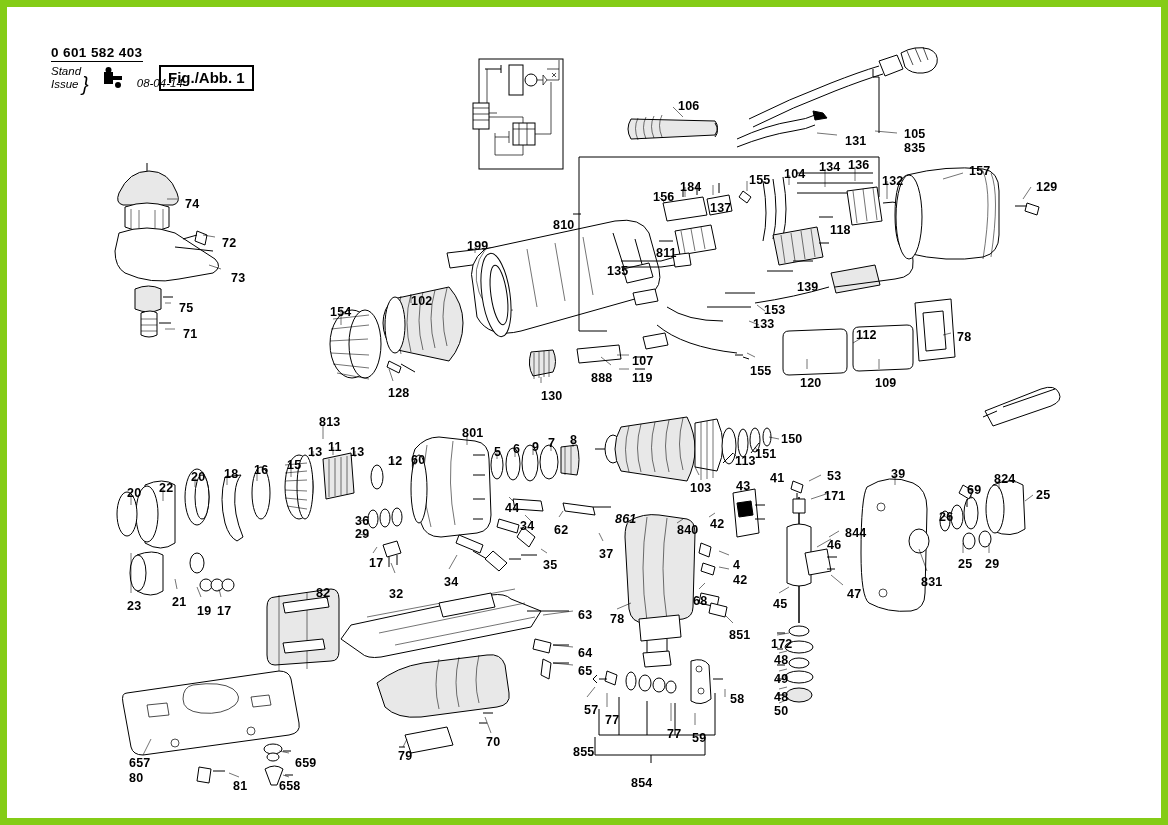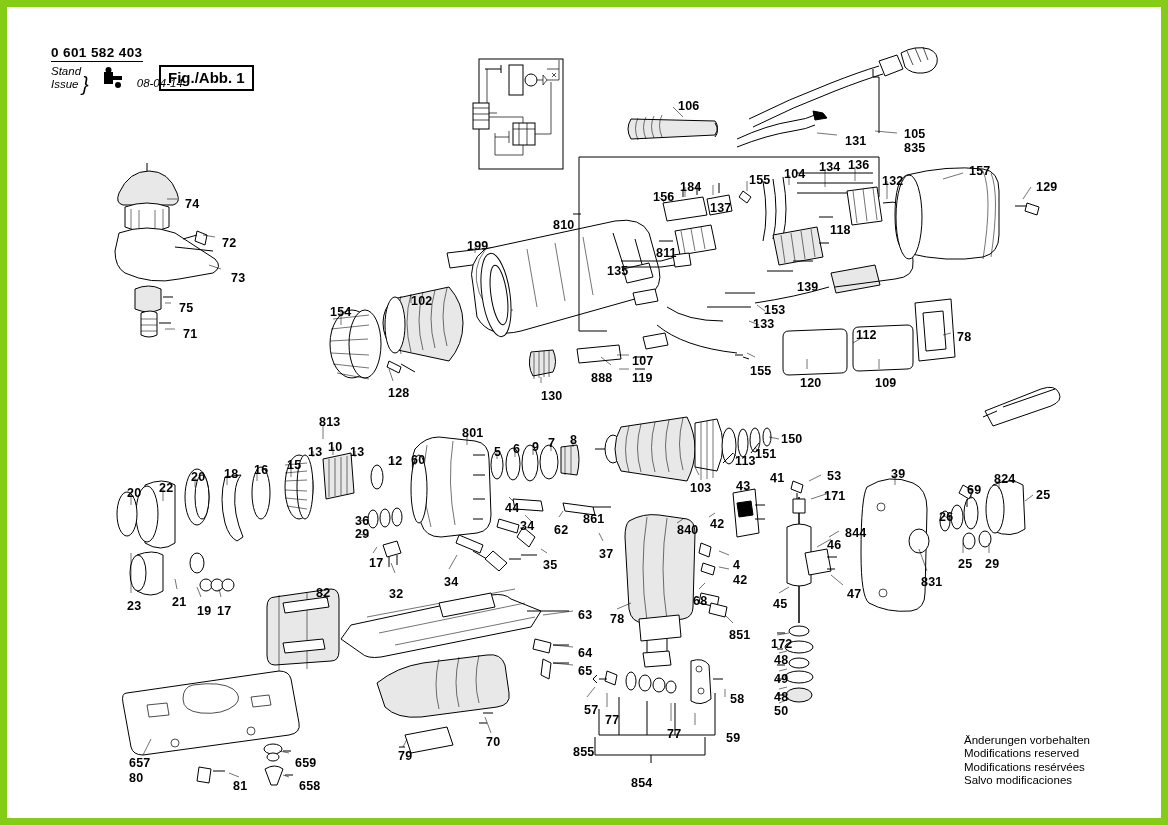--- a/index.html
+++ b/index.html
@@ -109,26 +109,20 @@
           <circle class="fillw" cx="17.5" cy="5" r="3"></circle>
           <circle class="fillw" cx="27" cy="20" r="3"></circle>
         </svg>
       </div>
       <div class="date">08-04-14</div>
     </div>
   </div>
 
   <div class="figbox">Fig./Abb. 1</div>
 
-  <div class="notes">
-    <div>Änderungen vorbehalten</div>
-    <div>Modifications reserved</div>
-    <div>Modifications resérvées</div>
-    <div>Salvo modificaciones</div>
-  </div>
 
   <svg id="art" width="1168" height="825" viewBox="0 0 1168 825">
 
     <g>
       <rect class="ln" x="472" y="52" width="84" height="110"></rect>
       <path class="ln" d="M478 62 h16 M494 62 v-4 M494 66 v-4"></path>
       <path class="thin" d="M480 62 v44 M480 106 h10"></path>
       <rect class="fillw" x="466" y="96" width="16" height="26"></rect>
       <path class="thin" d="M466 101 h16 M466 107 h16 M466 113 h16"></path>
       <rect class="fillw" x="502" y="58" width="14" height="30"></rect>
@@ -492,21 +486,21 @@
       <div class="cal" style="left: 849px; top: 321px;">112</div>
       <div class="cal" style="left: 950px; top: 323px;">78</div>
       <div class="cal" style="left: 793px; top: 369px;">120</div>
       <div class="cal" style="left: 868px; top: 369px;">109</div>
       <div class="cal" style="left: 671px; top: 92px;">106</div>
       <div class="cal" style="left: 838px; top: 127px;">131</div>
       <div class="cal" style="left: 897px; top: 120px;">105</div>
       <div class="cal" style="left: 897px; top: 134px;">835</div>
       <div class="cal" style="left: 312px; top: 408px;">813</div>
       <div class="cal" style="left: 301px; top: 438px;">13</div>
-      <div class="cal" style="left: 321px; top: 433px;">10</div>
+      <div class="cal" style="left: 321px; top: 433px;">11</div>
       <div class="cal" style="left: 343px; top: 438px;">13</div>
       <div class="cal" style="left: 381px; top: 447px;">12</div>
       <div class="cal" style="left: 404px; top: 446px;">60</div>
       <div class="cal" style="left: 455px; top: 419px;">801</div>
       <div class="cal" style="left: 487px; top: 438px;">5</div>
       <div class="cal" style="left: 506px; top: 435px;">6</div>
       <div class="cal" style="left: 525px; top: 433px;">9</div>
       <div class="cal" style="left: 541px; top: 429px;">7</div>
       <div class="cal" style="left: 563px; top: 426px;">8</div>
       <div class="cal" style="left: 683px; top: 474px;">103</div>
@@ -526,21 +520,21 @@
       <div class="cal" style="left: 348px; top: 507px;">36</div>
       <div class="cal" style="left: 348px; top: 520px;">29</div>
       <div class="cal" style="left: 362px; top: 549px;">17</div>
       <div class="cal" style="left: 382px; top: 571px; margin-top: 9px;">32</div>
       <div class="cal" style="left: 437px; top: 568px;">34</div>
       <div class="cal" style="left: 536px; top: 551px;">35</div>
       <div class="cal" style="left: 592px; top: 540px;">37</div>
       <div class="cal" style="left: 498px; top: 494px;">44</div>
       <div class="cal" style="left: 513px; top: 512px;">34</div>
       <div class="cal" style="left: 547px; top: 516px;">62</div>
-      <div class="cal" style="left: 576px; top: 505px;">861</div>
+      <div class="cal" style="left: 608px; top: 505px; font-style: italic;">861</div>
       <div class="cal" style="left: 670px; top: 516px;">840</div>
       <div class="cal" style="left: 703px; top: 510px;">42</div>
       <div class="cal" style="left: 729px; top: 472px;">43</div>
       <div class="cal" style="left: 763px; top: 464px;">41</div>
       <div class="cal" style="left: 820px; top: 462px;">53</div>
       <div class="cal" style="left: 817px; top: 482px;">171</div>
       <div class="cal" style="left: 838px; top: 519px;">844</div>
       <div class="cal" style="left: 820px; top: 531px;">46</div>
       <div class="cal" style="left: 766px; top: 590px;">45</div>
       <div class="cal" style="left: 840px; top: 580px;">47</div>
@@ -558,27 +552,27 @@
       <div class="cal" style="left: 978px; top: 550px;">29</div>
       <div class="cal" style="left: 914px; top: 568px;">831</div>
       <div class="cal" style="left: 309px; top: 579px;">82</div>
       <div class="cal" style="left: 571px; top: 601px;">63</div>
       <div class="cal" style="left: 571px; top: 639px;">64</div>
       <div class="cal" style="left: 571px; top: 657px;">65</div>
       <div class="cal" style="left: 122px; top: 749px;">657</div>
       <div class="cal" style="left: 122px; top: 764px;">80</div>
       <div class="cal" style="left: 288px; top: 749px;">659</div>
       <div class="cal" style="left: 226px; top: 772px;">81</div>
-      <div class="cal" style="left: 292px; top: 772px;">658</div>
+      <div class="cal" style="left: 272px; top: 772px;">658</div>
       <div class="cal" style="left: 479px; top: 728px;">70</div>
       <div class="cal" style="left: 391px; top: 742px;">79</div>
       <div class="cal" style="left: 577px; top: 696px;">57</div>
       <div class="cal" style="left: 598px; top: 706px;">77</div>
       <div class="cal" style="left: 660px; top: 720px;">77</div>
-      <div class="cal" style="left: 685px; top: 724px; margin-left: 34px;">59</div>
+      <div class="cal" style="left: 685px; top: 724px;">59</div>
       <div class="cal" style="left: 723px; top: 685px;">58</div>
       <div class="cal" style="left: 566px; top: 738px;">855</div>
       <div class="cal" style="left: 624px; top: 769px;">854</div>
       <div class="cal" style="left: 764px; top: 630px;">172</div>
       <div class="cal" style="left: 767px; top: 646px;">48</div>
       <div class="cal" style="left: 767px; top: 665px;">49</div>
       <div class="cal" style="left: 767px; top: 683px;">48</div>
       <div class="cal" style="left: 767px; top: 697px;">50</div>
     </div>
 

